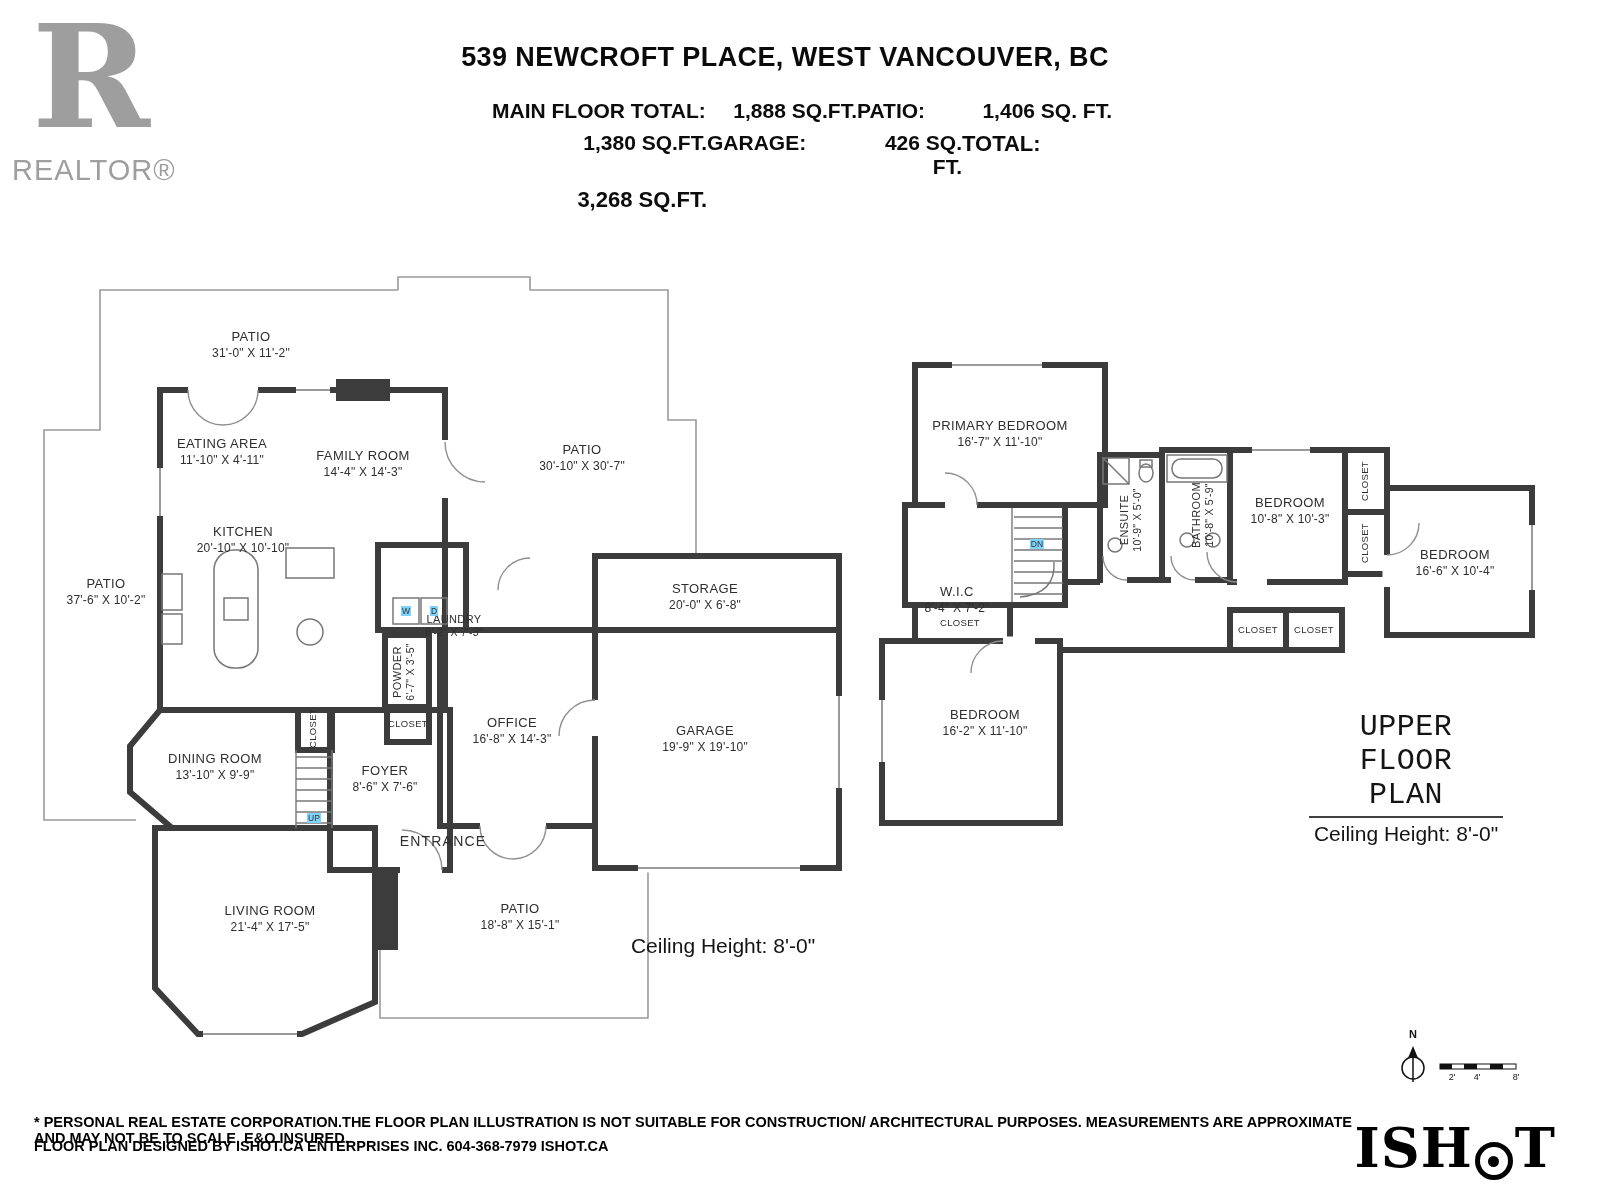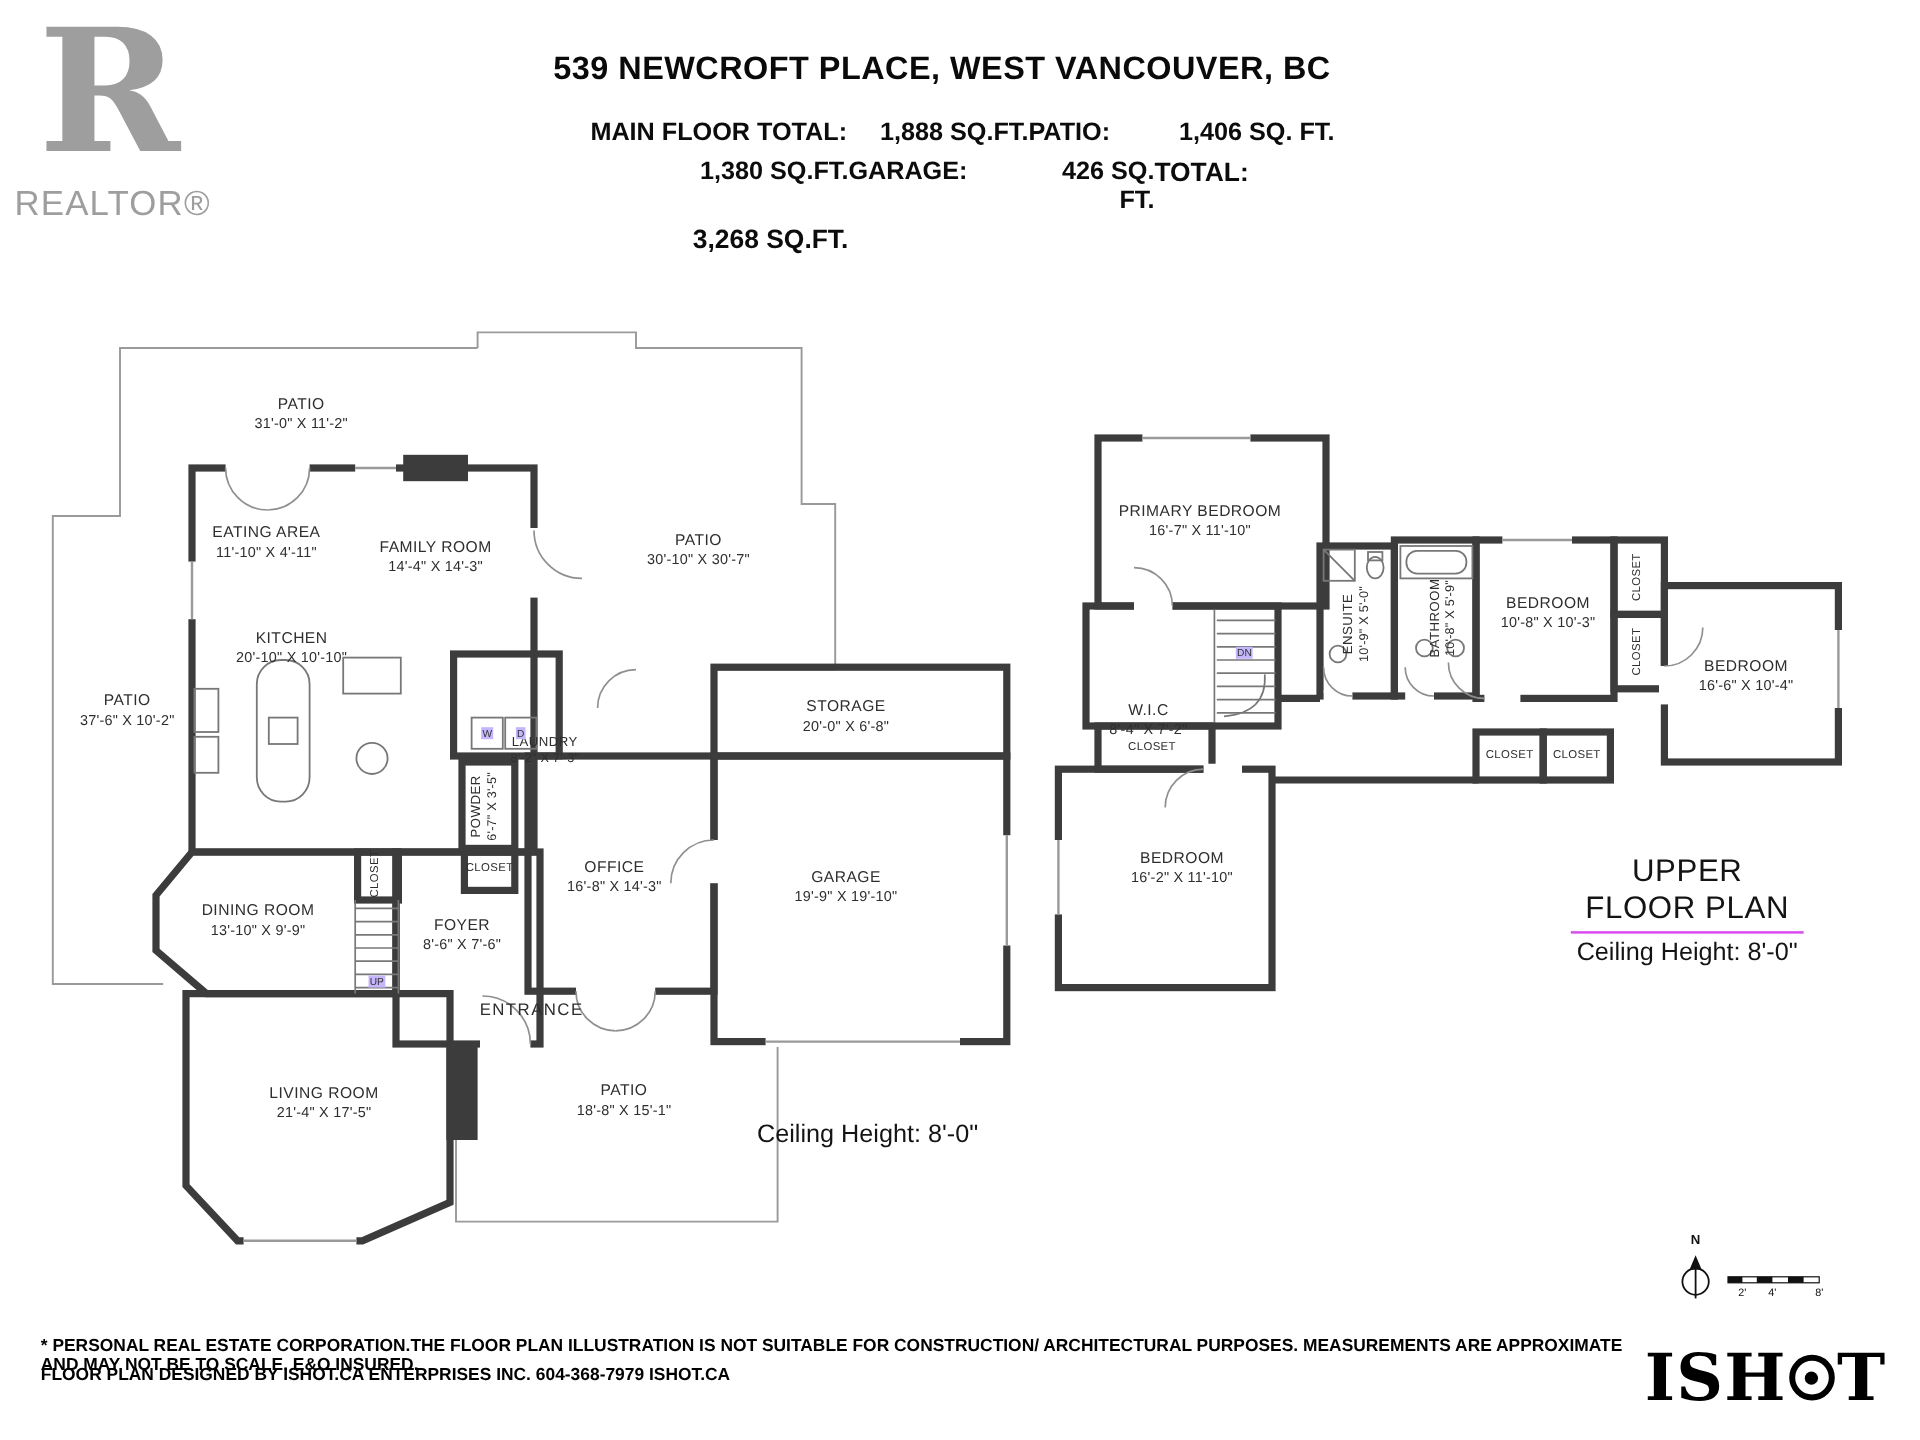--- a/index.html
+++ b/index.html
@@ -16,31 +16,31 @@
 
   
   .room-label { position:absolute; transform:translate(-50%,-50%); text-align:center; color:#2e2e2e; white-space:nowrap; z-index:3; }
   .room-label .rname { font-size:13px; letter-spacing:0.4px; line-height:1.3; }
   .room-label .rdims { font-size:12px; letter-spacing:0.2px; line-height:1.3; }
   .room-label.small .rname { font-size:11px; }
   .room-label.small .rdims { font-size:10.5px; }
   .room-label.tiny .rname { font-size:9.5px; letter-spacing:0.3px; }
   .room-label.vert { transform:translate(-50%,-50%) rotate(-90deg); }
   .room-label.entrance .rname { font-size:14px; letter-spacing:1.2px;margin-left:44px; }
-  .mini-label { position:absolute; transform:translate(-50%,-50%); font-size:8.5px; color:#333; background:#c4b5fd; padding:0 1px; z-index:4; }
+  .mini-label { position:absolute; transform:translate(-50%,-50%); font-size:8.5px; color:#333; background:#7dd3fc; padding:0 1px; z-index:4; }
 
   
   .plan-heading { position:absolute; transform:translateX(-50%); text-align:center; color:#141414; z-index:3; }
-  .plan-heading .ph-main { font-size:26px; letter-spacing:0.5px; padding:0 10px 4px; border-bottom:2px solid #d946ef; }
+  .plan-heading .ph-main { font-size:30px; letter-spacing:0.5px; padding:0 10px 4px; border-bottom:2px solid #404040;font-family:Liberation Mono, monospace; }
   .plan-heading .ph-sub { font-size:21px; padding-top:4px; }
 
   
   .footer-line1 { position:absolute; left:34px; top:1114px; width:1330px; font-size:14.5px; font-weight:bold; color:#000; z-index:3; }
   .footer-line2 { position:absolute; left:34px; top:1138px; width:1330px; font-size:14.5px; font-weight:bold; color:#000; z-index:3; }
-  .ishot-logo { position:absolute; right:28px; top:1116px; font-family:"DejaVu Serif", serif; font-weight:bold; font-size:54px; color:#000; letter-spacing:1px; z-index:3; display:flex; align-items:center; }
+  .ishot-logo { position:absolute; right:44px; top:1116px; font-family:"DejaVu Serif", serif; font-weight:bold; font-size:54px; color:#000; letter-spacing:1px; z-index:3; display:flex; align-items:flex-end; }
   .ishot-o { display:inline-block; width:38px; height:38px; border:5px solid #000; border-radius:50%; position:relative; margin:0 2px; }
   .ishot-dot { position:absolute; inset:0; margin:auto; width:11px; height:11px; background:#000; border-radius:50%; }
 
   .compass-n { position:absolute; left:1413px; top:1034px; transform:translate(-50%,-50%); font-size:11px; font-weight:bold; color:#111; z-index:3; }
   .scale-num { position:absolute; transform:translate(-50%,0); font-size:9px; color:#111; z-index:3; }
 
   svg.plan-svg { position:absolute; left:0; top:0; z-index:1; }
 </style>
 </head>
 <body>

